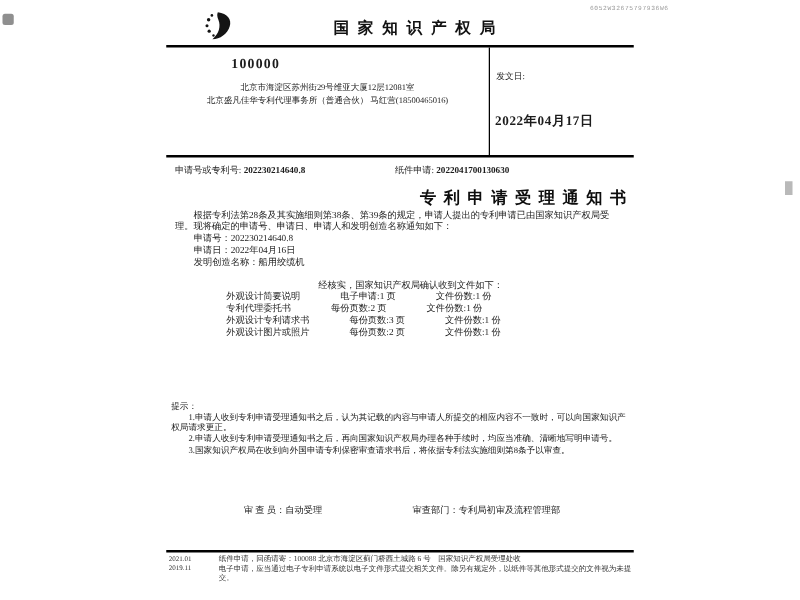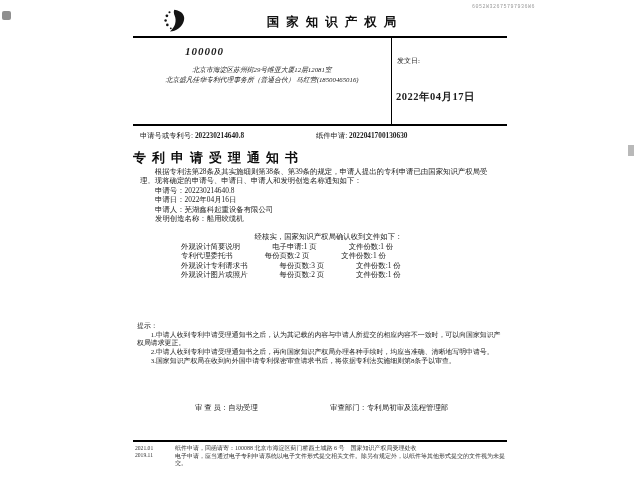--- a/index.html
+++ b/index.html
@@ -23,37 +23,37 @@
   .security-code {
     position: absolute; right: -28px; top: -2px; font-size: 5px; color: #9a9a9a;
     font-family: "Liberation Mono", "DejaVu Sans Mono", monospace; letter-spacing: .5px;
   }
 
   
   .addr-table {
     position: absolute; top: 36px; left: 0; width: 100%; height: 90px;
     border-top: 2px solid #000; border-bottom: 2px solid #000; display: flex;
   }
-  .addr-left { flex: 1; position: relative; font-style: italic; }
+  .addr-left { flex: 1; position: relative; }
   .postal { position: absolute; left: 52px; top: 7px; font-size: 11px; font-weight: bold; letter-spacing: 1px; }
   .addr-line1 { position: absolute; left: 0; right: 0; top: 27px; text-align: center; font-size: 6.8px; color: #222; }
   .addr-line2 { position: absolute; left: 0; right: 0; top: 37px; text-align: center; font-size: 6.8px; color: #222; }
   .addr-right { width: 116px; border-left: 1.5px solid #000; position: relative; }
   .dispatch-label { position: absolute; left: 5px; top: 18px; font-size: 7px; }
   .dispatch-date { position: absolute; left: 4px; top: 52px; font-size: 10.5px; font-weight: bold; letter-spacing: .5px; white-space: nowrap; }
 
   
   .ref-row { position: absolute; top: 131px; left: 0; width: 100%; font-size: 7.3px; }
   .ref-app { position: absolute; left: 7px; top: 0; }
   .ref-serial { position: absolute; left: 183px; top: 0; }
   .ref-row b { font-weight: bold; }
 
   
   .doc-title {
-    position: absolute; top: 149px; left: 0; right: 0; text-align: left;
+    position: absolute; top: 149px; left: 0; right: 0; text-align: right;
     font-size: 13px; font-weight: bold; letter-spacing: 6px; color: #0d0d0d;
   }
 
   
   .body-block { position: absolute; top: 167px; left: 7px; right: 5px; font-size: 7.4px; line-height: 9.4px; }
   .body-block p.intro { text-indent: 2em; }
   .field-line, .file-line { padding-left: 15px; }
   .recv-intro { padding-left: 15px; text-align: center; }
   .file-line span { margin-right: 6px; margin-left: 26px; }
   .gap-sm { height: 9px; }
@@ -126,23 +126,20 @@
 
     <div class="body-block">
       <p class="intro">根据专利法第28条及其实施细则第38条、第39条的规定，申请人提出的专利申请已由国家知识产权局受理。现将确定的申请号、申请日、申请人和发明创造名称通知如下：</p>
       <div class="field-line">
         <span>申请号：</span><span>202230214640.8</span>
       </div>
       <div class="field-line">
         <span>申请日：</span><span>2022年04月16日</span>
       </div>
       <div class="field-line">
-        <span>申请人：</span><span>芜湖鑫科起重设备有限公司</span>
-      </div>
-      <div class="field-line">
         <span>发明创造名称：</span><span>船用绞缆机</span>
       </div>
       <div class="gap-sm"></div>
       <div class="recv-intro">经核实，国家知识产权局确认收到文件如下：</div>
       <div class="file-line">
         <span>外观设计简要说明</span><span>电子申请:1 页</span><span>文件份数:1 份</span>
       </div>
       <div class="file-line">
         <span>专利代理委托书</span><span>每份页数:2 页</span><span>文件份数:1 份</span>
       </div>

